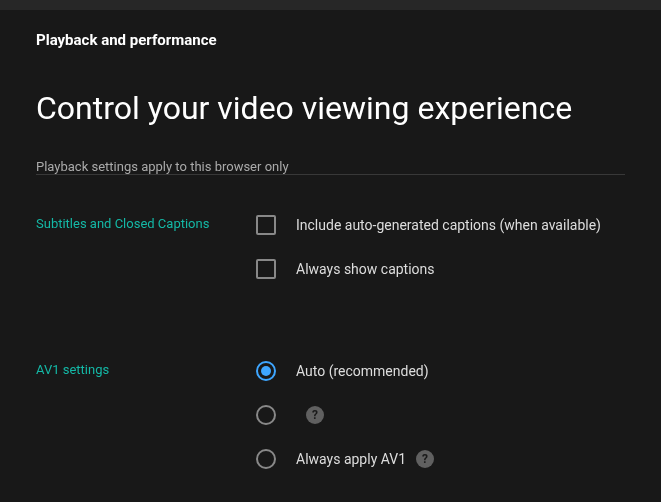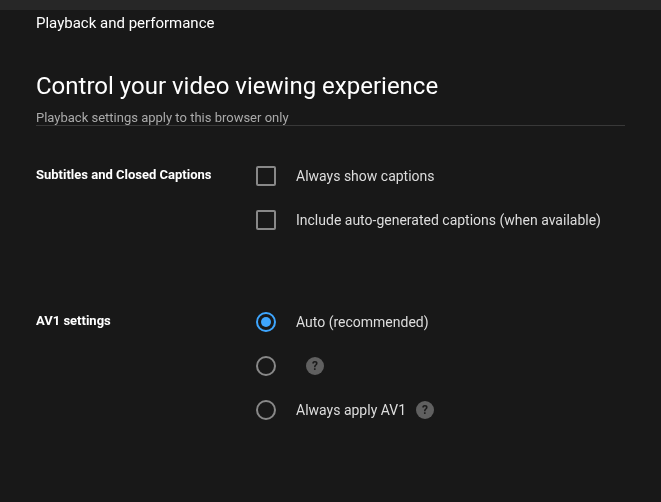--- a/index.html
+++ b/index.html
@@ -18,49 +18,49 @@
     .top-strip {
       height: 10px;
       background: #272727;
     }
     .content {
       padding: 0 36px;
     }
     .breadcrumb {
       color: #fff;
       font-size: 15px;
-      font-weight: 400;
-      margin-top: 4px;
+      font-weight: 700;
+      margin-top: 21px;
       margin-bottom: 40px;
     }
     .page-title {
       color: #fff;
-      font-size: 24px;
+      font-size: 32px;
       font-weight: 400;
-      margin-bottom: 10px;
+      margin-bottom: 32px;
     }
     .page-subtitle {
       color: #aaa;
       font-size: 13px;
     }
     .divider {
       border: none;
       border-top: 1px solid #383838;
       margin-bottom: 40px;
     }
     .section {
       display: flex;
       margin-bottom: 58px;
     }
     .section-label {
       width: 220px;
       flex-shrink: 0;
-      color: #ffffff;
+      color: #14b8a6;
       font-size: 13px;
-      font-weight: 700;
+      font-weight: 400;
       line-height: 1.4;
       padding-right: 20px;
     }
     .section-controls {
       flex: 1;
     }
     .control-row {
       display: flex;
       align-items: center;
       margin-bottom: 24px;
@@ -128,25 +128,25 @@
   <h1 class="page-title">Control your video viewing experience</h1>
   <p class="page-subtitle">Playback settings apply to this browser only</p>
 
   <hr class="divider">
 
   <div class="section">
     <div class="section-label">Subtitles and Closed Captions</div>
     <div class="section-controls">
       <div class="control-row">
         <div class="checkbox"></div>
-        <span class="control-label">Always show captions</span>
+        <span class="control-label">Include auto-generated captions (when available)</span>
       </div>
       <div class="control-row">
         <div class="checkbox"></div>
-        <span class="control-label">Include auto-generated captions (when available)</span>
+        <span class="control-label">Always show captions</span>
       </div>
     </div>
   </div>
 
   <div class="section">
     <div class="section-label">AV1 settings</div>
     <div class="section-controls">
       <div class="control-row">
         <div class="radio selected"></div>
         <span class="control-label">Auto (recommended)</span>

